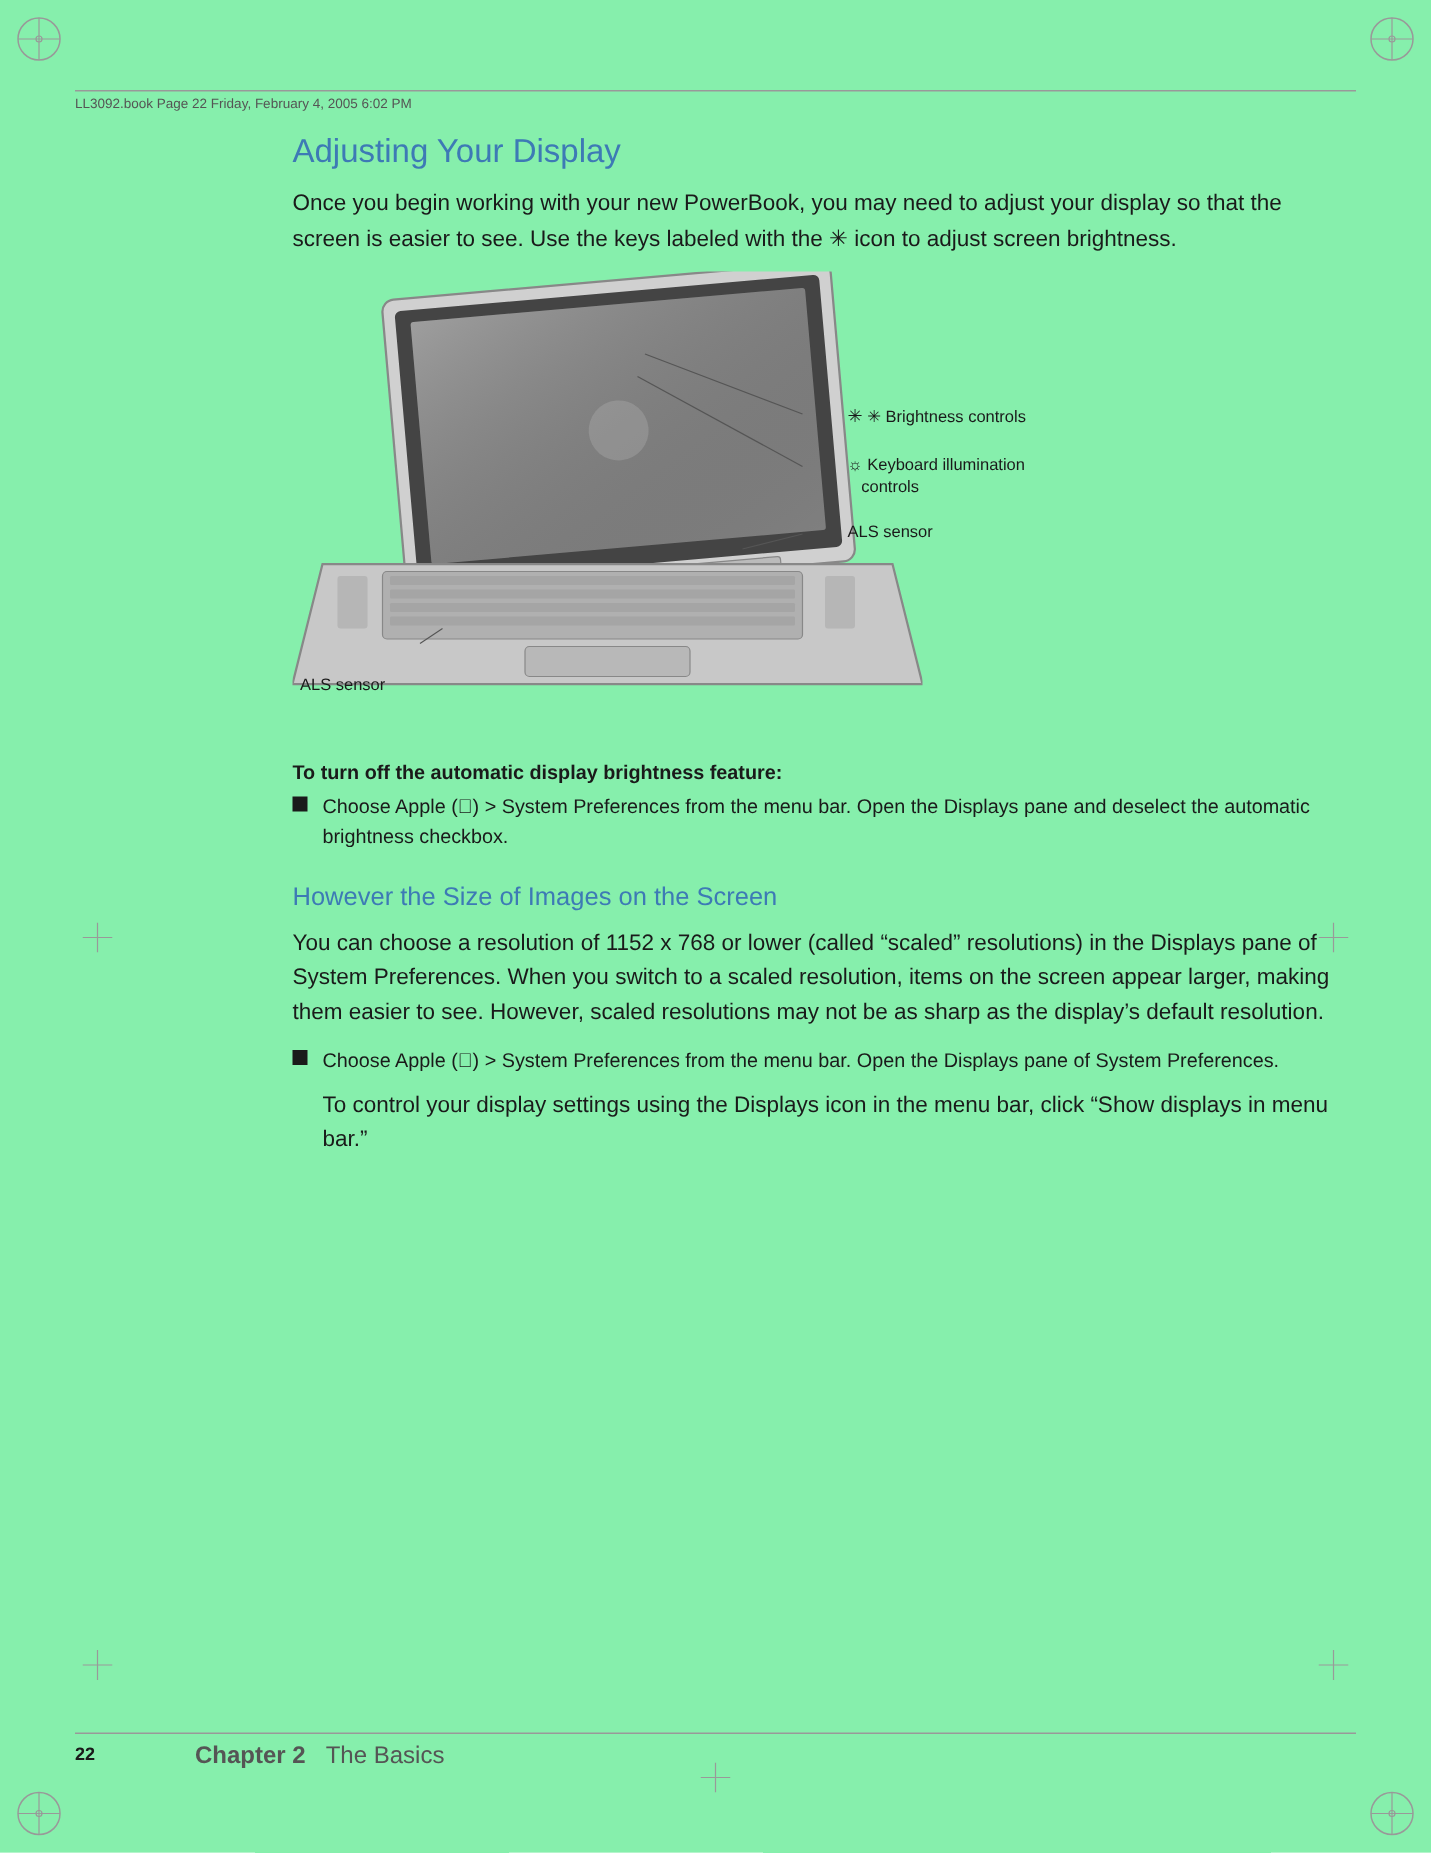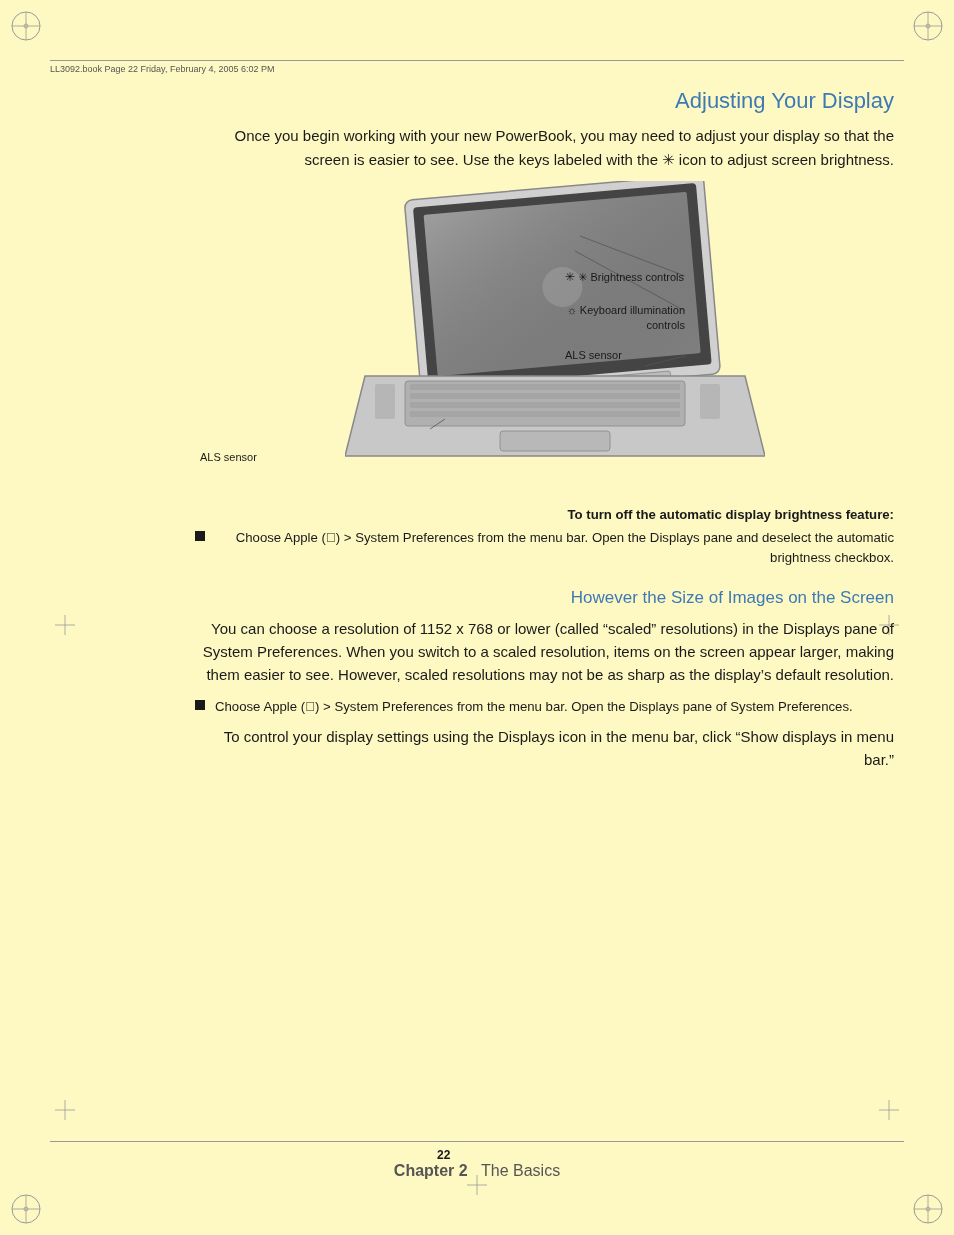--- a/index.html
+++ b/index.html
@@ -10,21 +10,21 @@
       background: #ffffff;
       font-family: 'Helvetica Neue', Helvetica, Arial, sans-serif;
       font-size: 13.5px;
       color: #1a1a1a;
       position: relative;
     }
 
     .page {
       width: 954px;
       min-height: 1235px;
-      background: #fef9c3;
+      background: #86efac;
       position: relative;
       padding: 0;
     }
 
     
     .corner-mark {
       position: absolute;
       width: 36px;
       height: 36px;
     }
@@ -52,23 +52,22 @@
 
     
     .footer {
       position: absolute;
       bottom: 55px;
       left: 50px;
       right: 50px;
       border-top: 1px solid #999;
       padding-top: 6px;
       display: flex;
-      align-items: center;
+      align-items: flex-start;
       gap: 0;
-      flex-direction: column;
     }
     .footer-page-num {
       font-size: 12px;
       font-weight: bold;
       color: #1a1a1a;
       width: 80px;
     }
     .footer-chapter {
       font-size: 16px;
       color: #555;
@@ -77,21 +76,20 @@
       color: #555;
     }
 
     
     .content {
       position: absolute;
       top: 88px;
       left: 195px;
       right: 60px;
       bottom: 90px;
-      text-align: right;
     }
 
     
     .section-title {
       font-size: 22px;
       font-weight: 300;
       color: #3d7ab5;
       margin-bottom: 10px;
       line-height: 1.2;
     }

